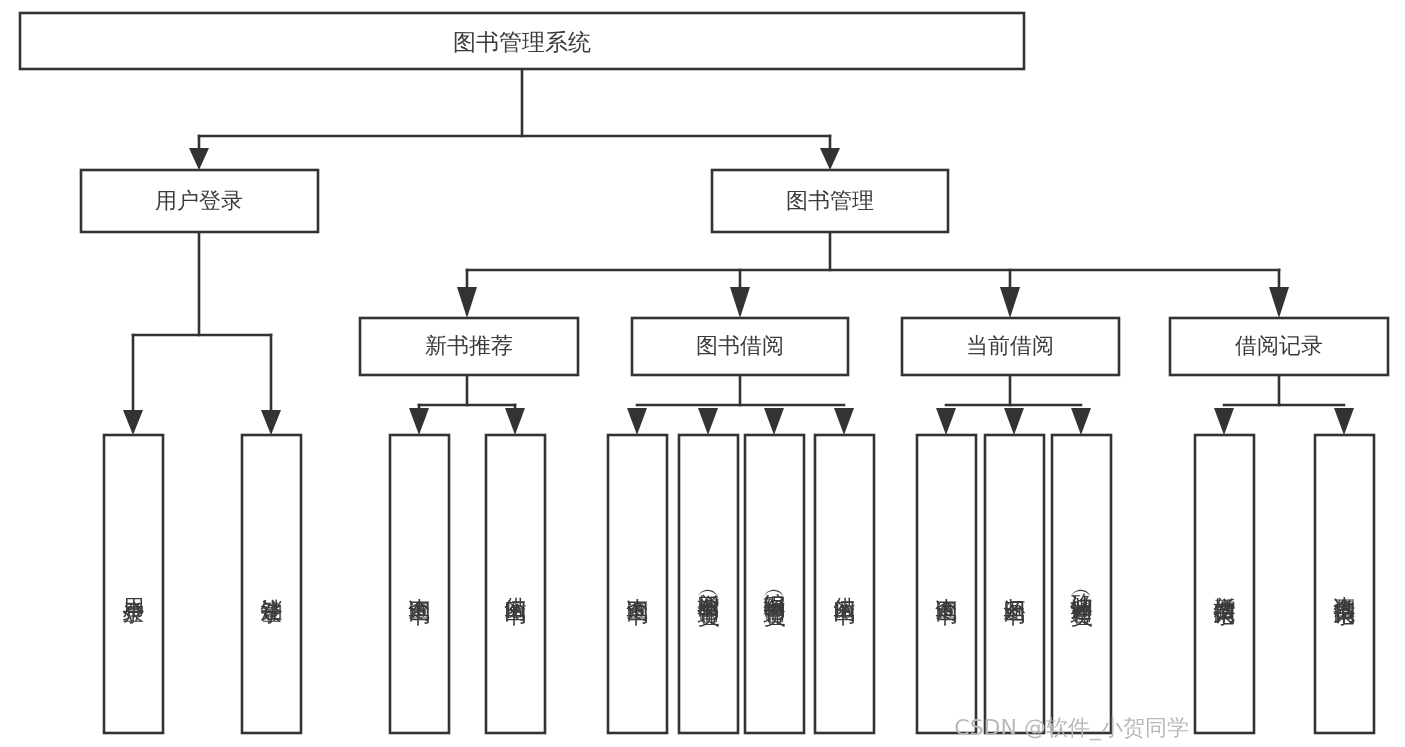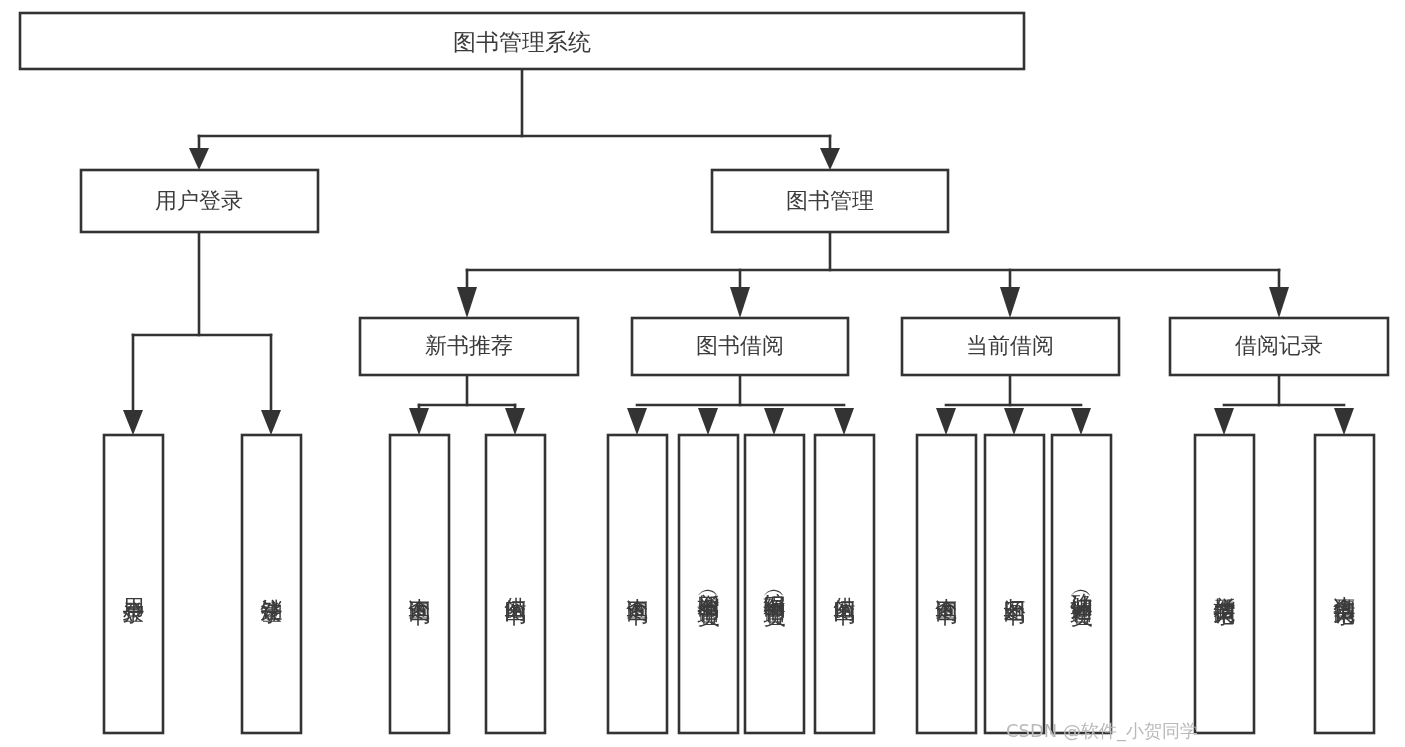--- a/index.html
+++ b/index.html
@@ -66,24 +66,24 @@
     font-family: "DejaVu Sans", "Liberation Sans", sans-serif;
     font-size: 22px;
     line-height: 1.18;
     letter-spacing: 2px;
     color: #3b3b3b;
     white-space: nowrap;
     text-align: center;
   }
   .watermark {
     position: absolute;
-    right: 3px;
+    right: 12px;
     bottom: 4px;
     font-family: "DejaVu Sans", "Liberation Sans", sans-serif;
-    font-size: 18px;
+    font-size: 22px;
     color: #b9b9b9;
     white-space: nowrap;
     user-select: none;
   }
 </style>
 </head>
 <body>
 
 <div id="diagram-root">
 

